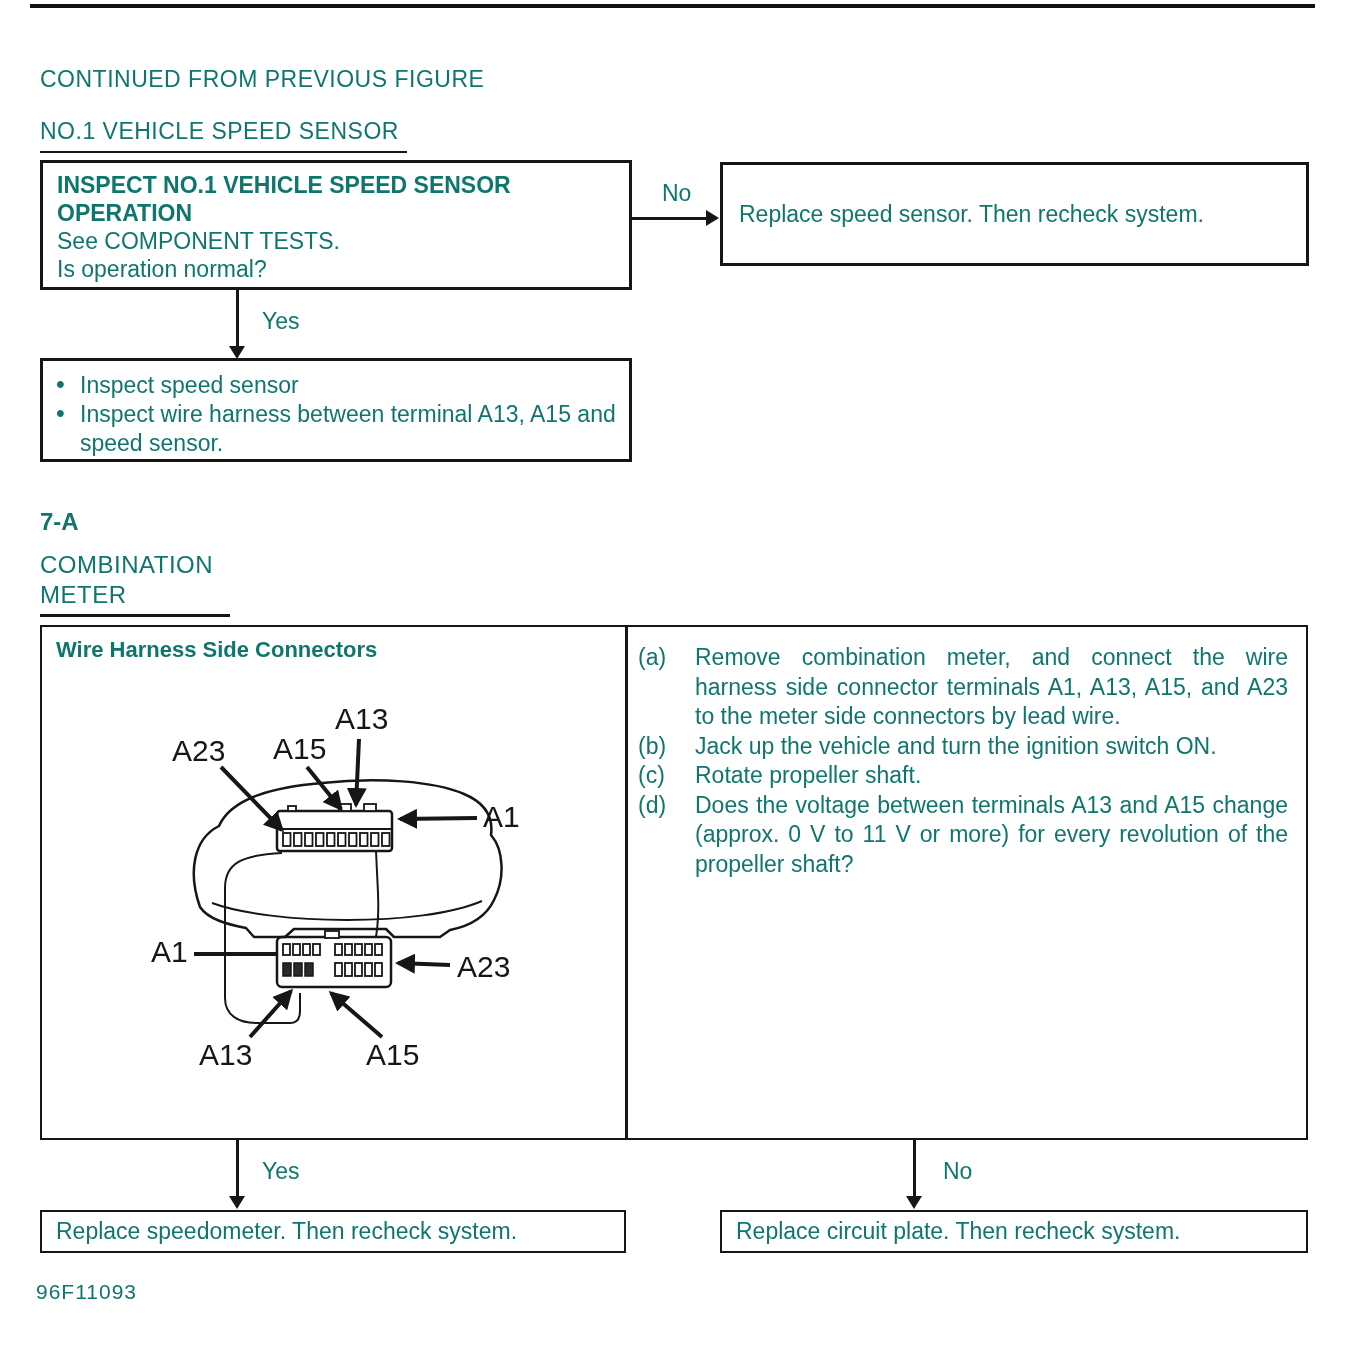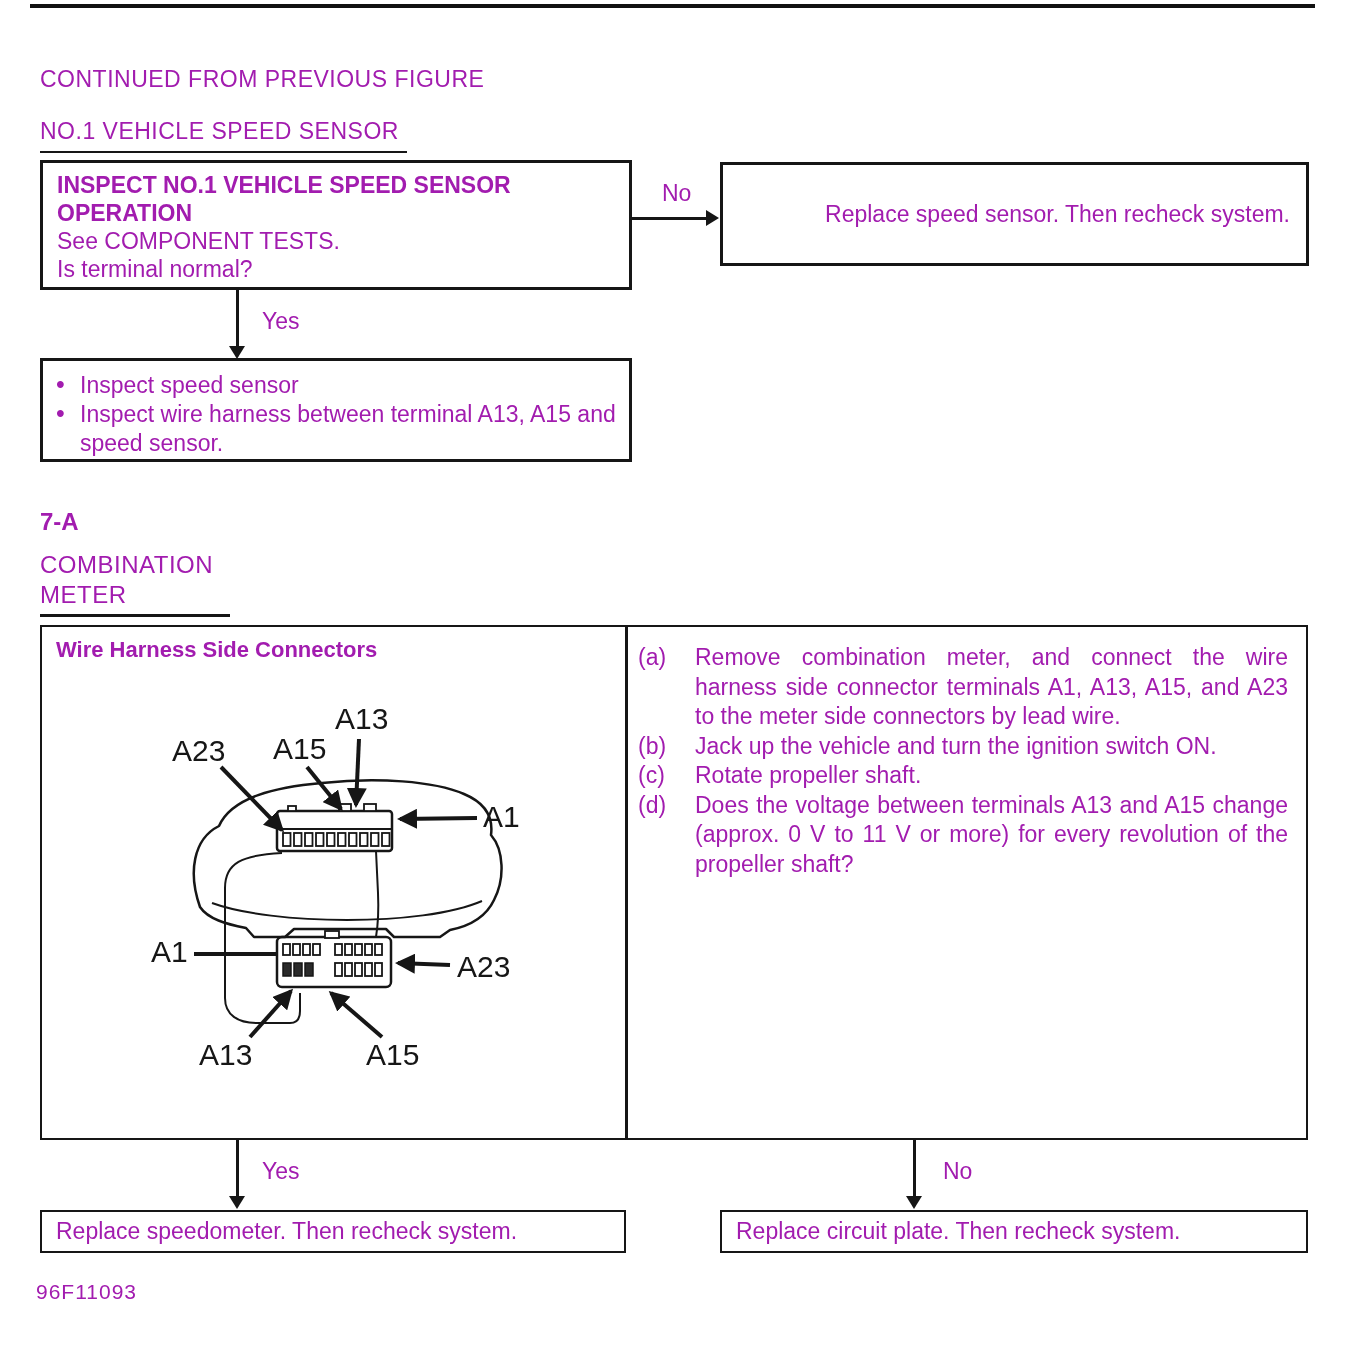--- a/index.html
+++ b/index.html
@@ -2,38 +2,38 @@
 <html><head>
 <meta charset="utf-8">
 <style>
   html, body { margin: 0; padding: 0; background: #ffffff; }
   .page {
     position: relative;
     width: 1347px;
     height: 1364px;
     background: #ffffff;
     font-family: "Liberation Sans", sans-serif;
-    color: #a21caf;
+    color: #0f766e;
     overflow: hidden;
   }
   .top-rule { position: absolute; left: 30px; top: 4px; width: 1285px; height: 4px; background: #111; }
 
   .continued { position: absolute; left: 40px; top: 66px; font-size: 23px; letter-spacing: 0.5px; }
   .page-title {
     position: absolute; left: 40px; top: 118px; font-size: 23px; letter-spacing: 0.5px;
     border-bottom: 2.5px solid #161616; padding: 0 8px 6px 0;
   }
 
   .box {
     position: absolute; border: 3px solid #161616; background: #fff;
     box-sizing: border-box; font-size: 23px;
   }
   .box-inspect { left: 40px; top: 160px; width: 592px; height: 130px; padding: 8px 14px; line-height: 28px; }
   .box-inspect .btitle { font-weight: bold; }
-  .box-no-result { left: 720px; top: 162px; width: 589px; height: 104px; display: flex; align-items: center; padding: 0 16px; justify-content: flex-end; }
+  .box-no-result { left: 720px; top: 162px; width: 589px; height: 104px; display: flex; align-items: center; padding: 0 16px; }
   .box-actions { left: 40px; top: 358px; width: 592px; height: 104px; padding: 10px 7px; line-height: 29px; }
   .bullet-item { position: relative; padding-left: 30px; }
   .bullet-item::before { content: "\2022"; position: absolute; left: 6px; top: -1px; font-size: 25px; }
 
   .hline { position: absolute; background: #161616; height: 3px; }
   .vline { position: absolute; background: #161616; width: 3px; }
   .head-right { position: absolute; width: 0; height: 0; border-left: 13px solid #161616; border-top: 8.5px solid transparent; border-bottom: 8.5px solid transparent; }
   .head-down  { position: absolute; width: 0; height: 0; border-top: 13px solid #161616; border-left: 8.5px solid transparent; border-right: 8.5px solid transparent; }
   .branch-label { position: absolute; font-size: 23px; }
 
@@ -75,21 +75,21 @@
 <div class="page">
 
   <div class="top-rule"></div>
 
   <div class="continued">CONTINUED FROM PREVIOUS FIGURE</div>
   <div class="page-title">NO.1 VEHICLE SPEED SENSOR</div>
 
   <div class="box box-inspect">
     <div class="btitle">INSPECT NO.1 VEHICLE SPEED SENSOR OPERATION</div>
     <div>See COMPONENT TESTS.</div>
-    <div>Is terminal normal?</div>
+    <div>Is operation normal?</div>
   </div>
 
   <div class="branch-label" style="left:662px; top:180px;">No</div>
   <div class="hline" style="left:632px; top:217px; width:76px;"></div>
   <div class="head-right" style="left:706px; top:210px;"></div>
 
   <div class="box box-no-result">
     <span>Replace speed sensor. Then recheck system.</span>
   </div>
 

